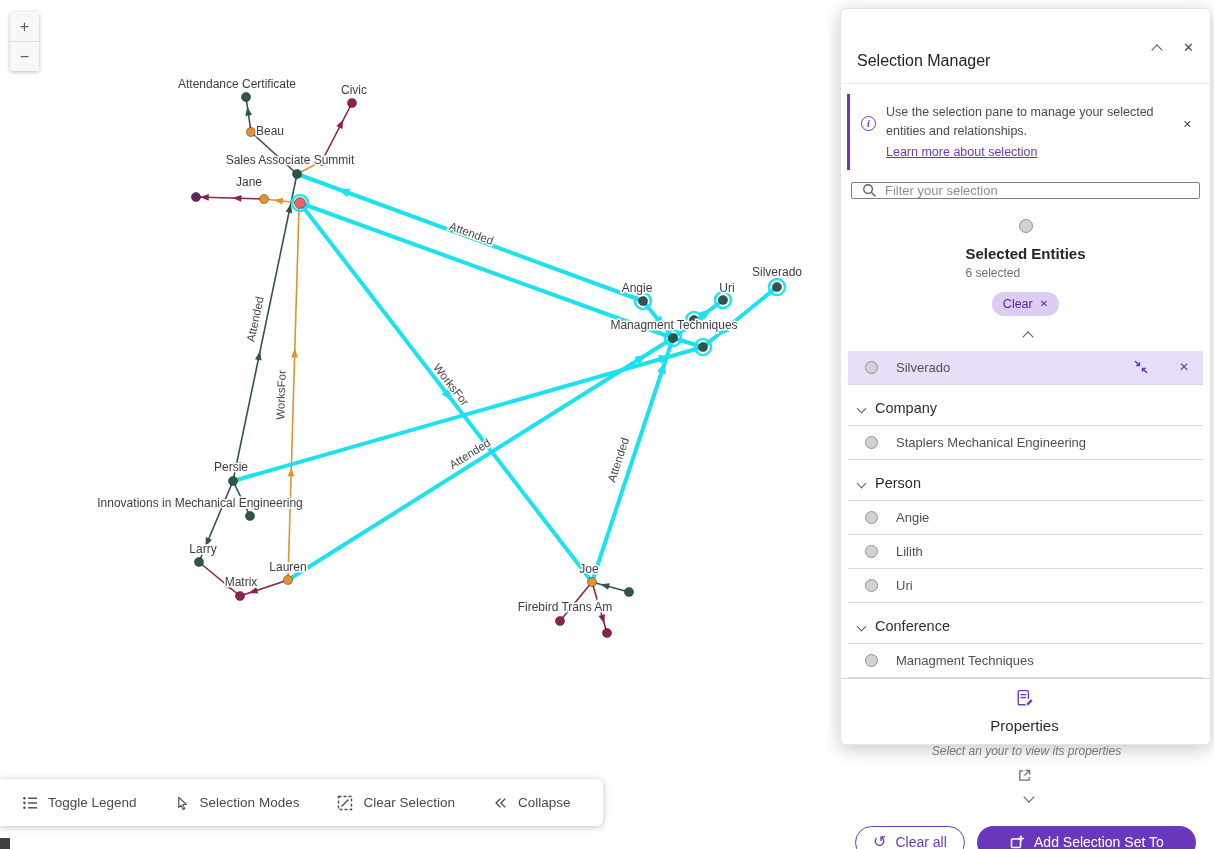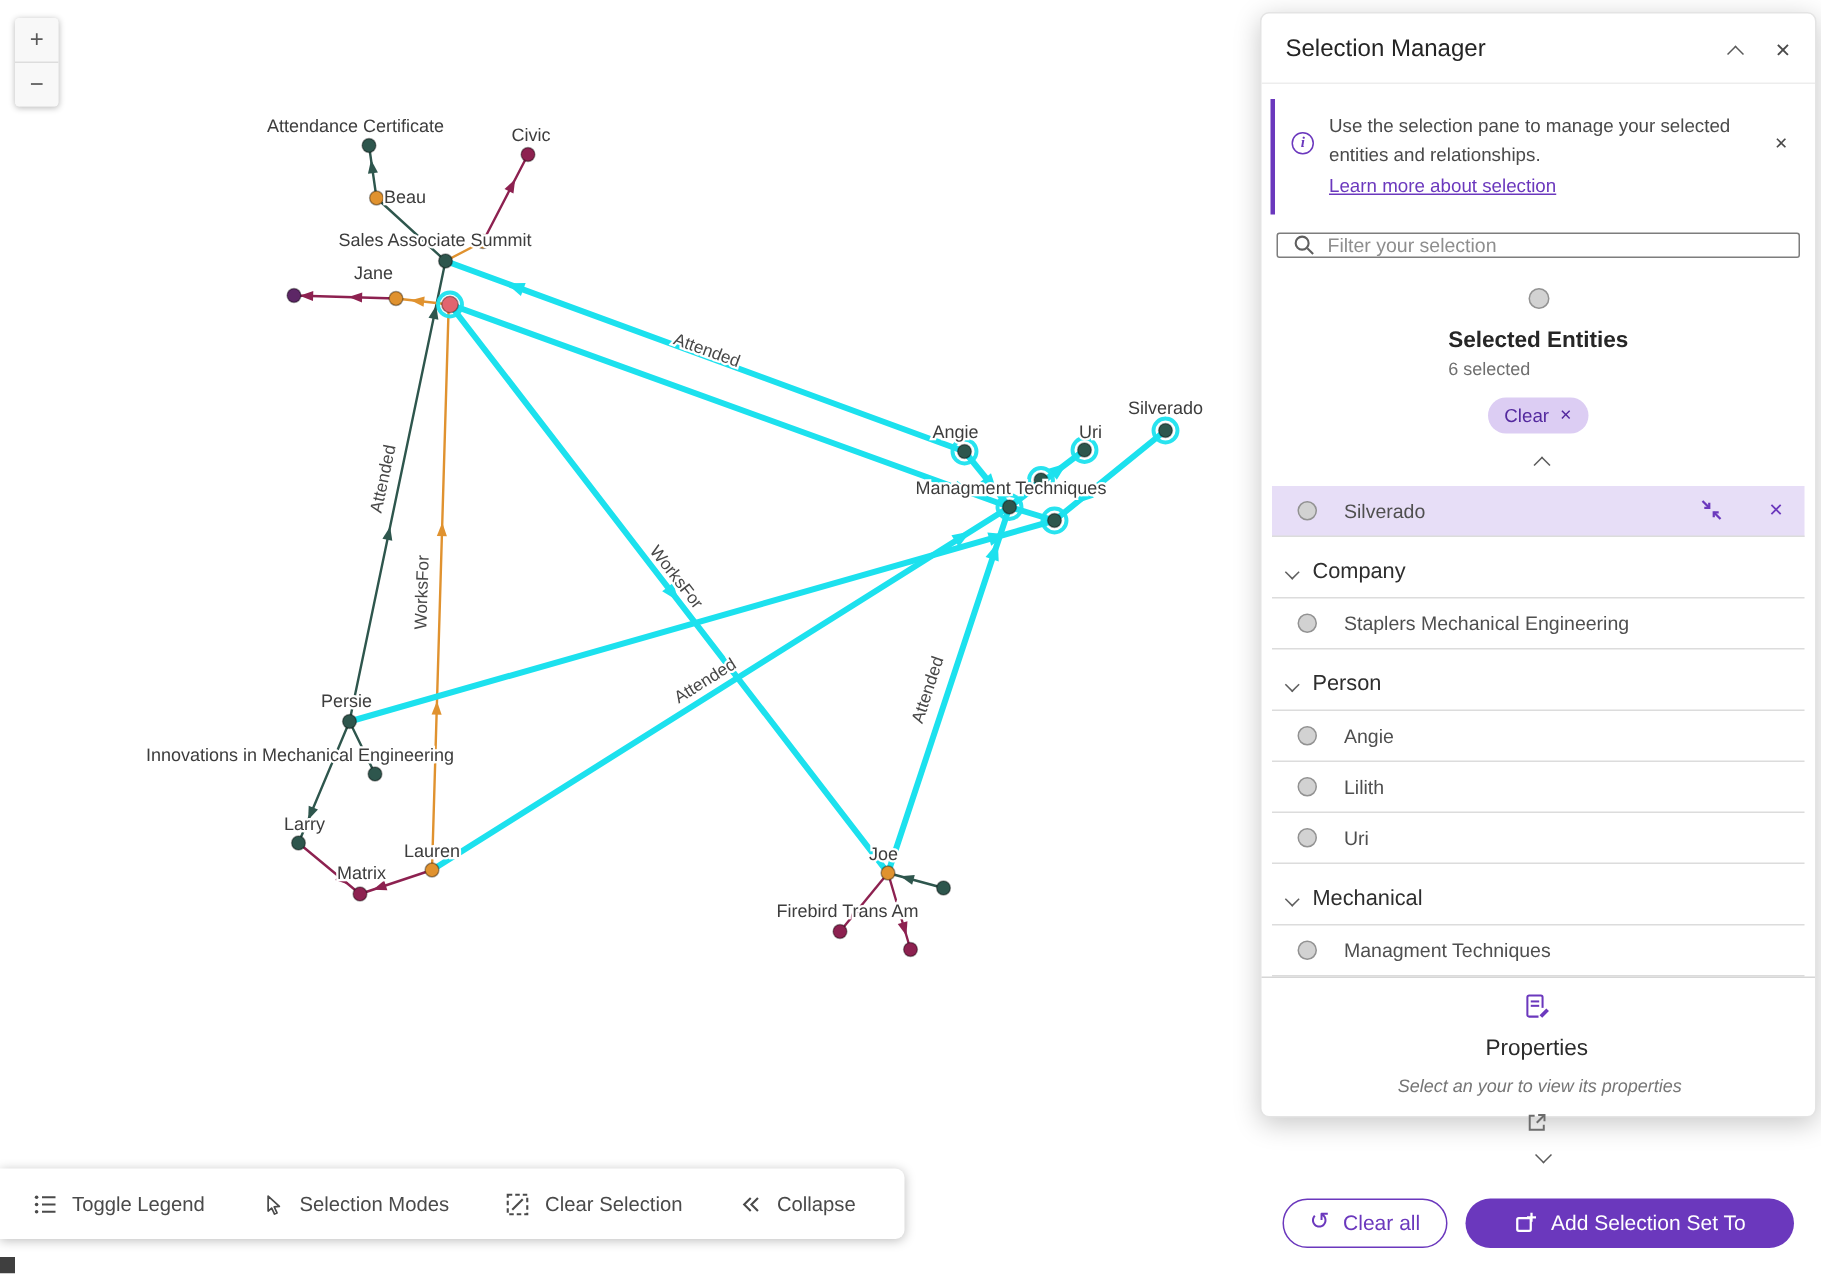--- a/index.html
+++ b/index.html
@@ -22,21 +22,21 @@
     border-radius:3px;box-shadow:0 1px 4px rgba(0,0,0,.28);display:flex;flex-direction:column;overflow:hidden;}
   .zoom-widget button{width:29px;height:29px;border:none;background:#f8f8f8;color:#5a5a5a;
     font-size:16px;line-height:1;cursor:pointer;}
   .zw-div{height:1px;background:#ddd;}
 
   
   .panel{position:absolute;left:840px;top:8px;width:371px;height:737px;z-index:3;background:#fff;
     border-radius:6px;border:1px solid #e4e4e4;box-shadow:0 4px 18px rgba(0,0,0,.22);
     display:flex;flex-direction:column;}
   .panel-header{display:flex;align-items:center;padding:15px 16px 13px 16px;border-bottom:1px solid #ededed;}
-  .panel-header h1{font-size:16px;font-weight:500;color:#242424;flex:1;}
+  .panel-header h1{font-size:16px;font-weight:500;color:#242424;flex:1;margin-top:28px;}
   .x-icon{color:#4a4a4a;font-size:13px;cursor:pointer;line-height:1;}
   .x-icon.sm{font-size:11px;}
   .chev{width:8px;height:8px;border-right:1.6px solid #5a5a5a;border-bottom:1.6px solid #5a5a5a;display:inline-block;flex:none;}
   .chev.up{transform:rotate(-135deg);margin-top:5px;}
   .chev.down{transform:rotate(45deg);margin-bottom:3px;}
   .panel-header .chev{margin-right:22px;}
 
   .info-banner{display:flex;align-items:flex-start;gap:10px;margin:10px 6px 6px 6px;
     border-left:3px solid var(--accent);padding:9px 12px 10px 11px;}
   .info-icon{flex:none;width:15px;height:15px;border-radius:50%;border:1.3px solid var(--accent);
@@ -285,21 +285,21 @@
       <div class="entity-row">
         <span class="radio-circle"></span>
         <span class="entity-label">Lilith</span>
       </div>
       <div class="entity-row">
         <span class="radio-circle"></span>
         <span class="entity-label">Uri</span>
       </div>
       <div class="group-header">
         <span class="chev down"></span>
-        <span class="group-name">Mechanical</span>
+        <span class="group-name">Conference</span>
       </div>
       <div class="entity-row">
         <span class="radio-circle"></span>
         <span class="entity-label">Managment Techniques</span>
       </div>
     </div>
 
   <div class="props-bar">
     <svg width="18" height="18" viewBox="0 0 16 16">
       <g fill="none" stroke="#6b38bd" stroke-width="1.2">

